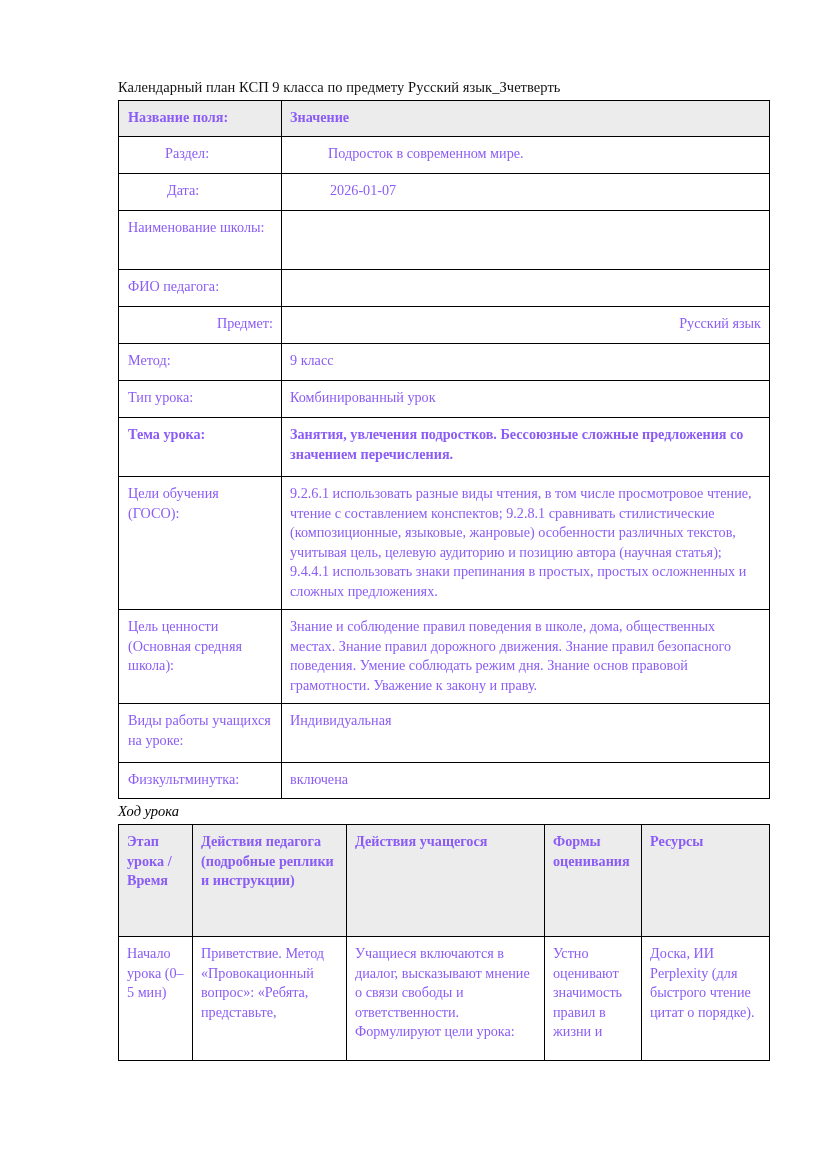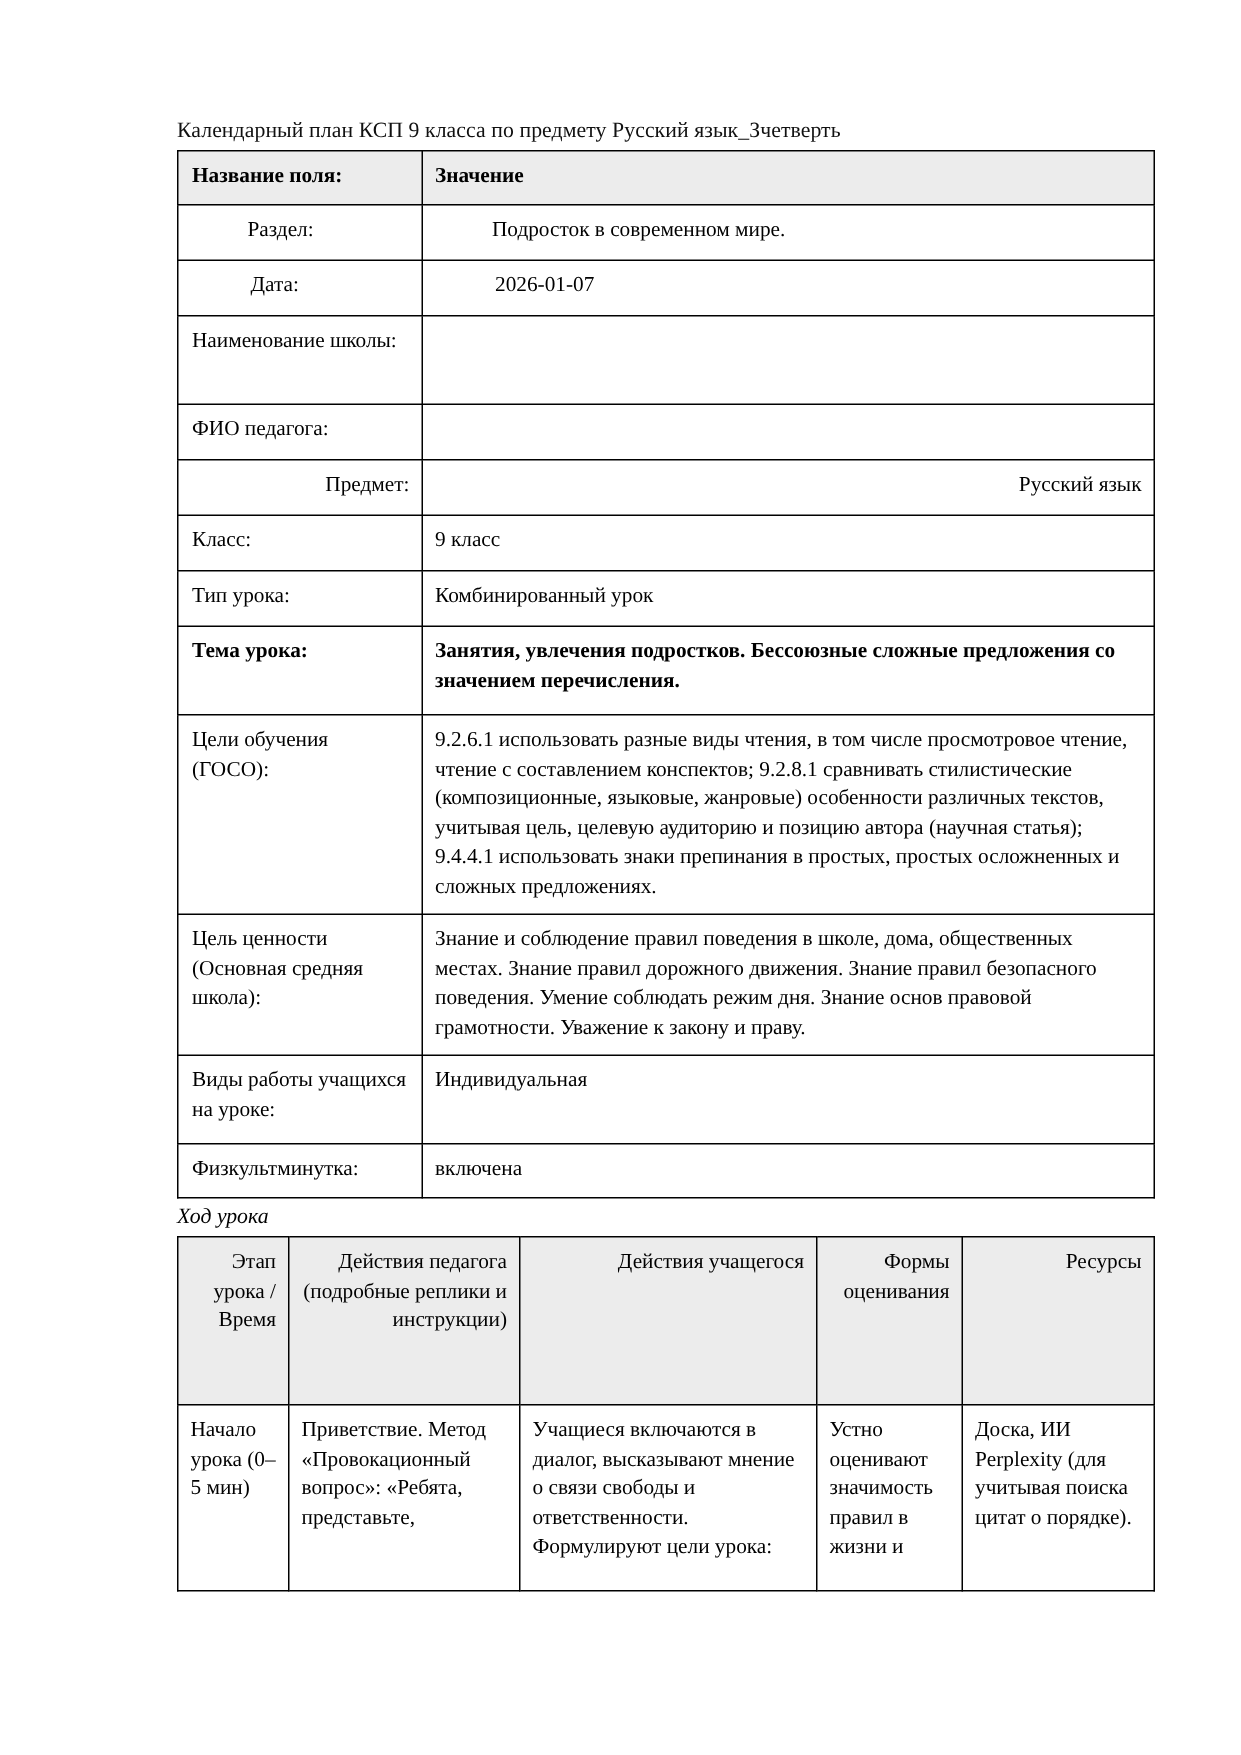--- a/index.html
+++ b/index.html
@@ -47,28 +47,27 @@
     border: 1.6px solid #000000;
   }
   table.grid td, table.grid th {
     border: 1.1px solid #000000;
     vertical-align: top;
     padding: 7px 8px 8px 8px;
     font-size: 14.2px;
     line-height: 19.5px;
     font-weight: normal;
     text-align: left;
-    color: #000000;
+    color: #8b5cf6;
     word-wrap: break-word;
     overflow-wrap: break-word;
   }
   table.grid th {
     background: #ececec;
-    font-weight: normal;
-    text-align: right;
+    font-weight: bold;
   }
 
   
   #info-table col.c-label { width: 163px; }
   #info-table col.c-value { width: 488px; }
 
   #info-table td.label-cell,
   #info-table th.label-cell { padding-left: 9px; }
 
   #info-table tr.r-head td { background: #ececec; font-weight: bold; }
@@ -150,21 +149,21 @@
         </tr>
         <tr class="r-4">
           <td class="label-cell">ФИО педагога:</td>
           <td></td>
         </tr>
         <tr class="r-5">
           <td class="label-cell">Предмет:</td>
           <td>Русский язык</td>
         </tr>
         <tr class="r-6">
-          <td class="label-cell">Класс:</td>
+          <td class="label-cell">Метод:</td>
           <td>9 класс</td>
         </tr>
         <tr class="r-7">
           <td class="label-cell">Тип урока:</td>
           <td>Комбинированный урок</td>
         </tr>
         <tr class="r-8">
           <td class="label-cell">Тема урока:</td>
           <td>Занятия, увлечения подростков. Бессоюзные сложные предложения со значением перечисления.</td>
         </tr>
@@ -224,20 +223,20 @@
           <td>
               <span class="cell-clip">Приветствие. Метод «Провокационный вопрос»: «Ребята, представьте,</span>
             </td>
           <td>
               <span class="cell-clip">Учащиеся включаются в диалог, высказывают мнение о связи свободы и ответственности. Формулируют цели урока: научиться</span>
             </td>
           <td>
               <span class="cell-clip">Устно оценивают значимость правил в жизни и языке</span>
             </td>
           <td>
-              <span class="cell-clip">Доска, ИИ Perplexity (для учитывая поиска цитат о порядке).</span>
+              <span class="cell-clip">Доска, ИИ Perplexity (для быстрого чтение цитат о порядке).</span>
             </td>
         </tr>
       </tbody>
     </table>
 
   </div>
 </div>
 
 </body></html>

